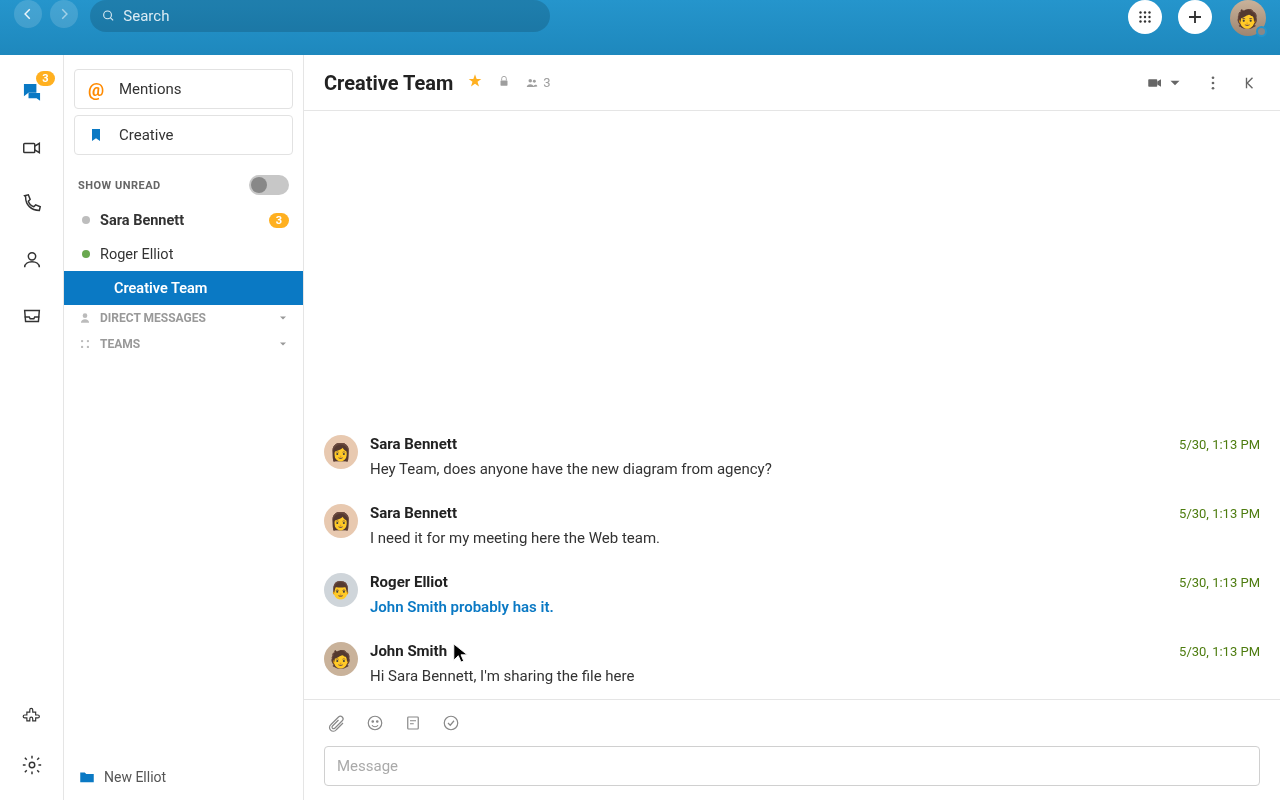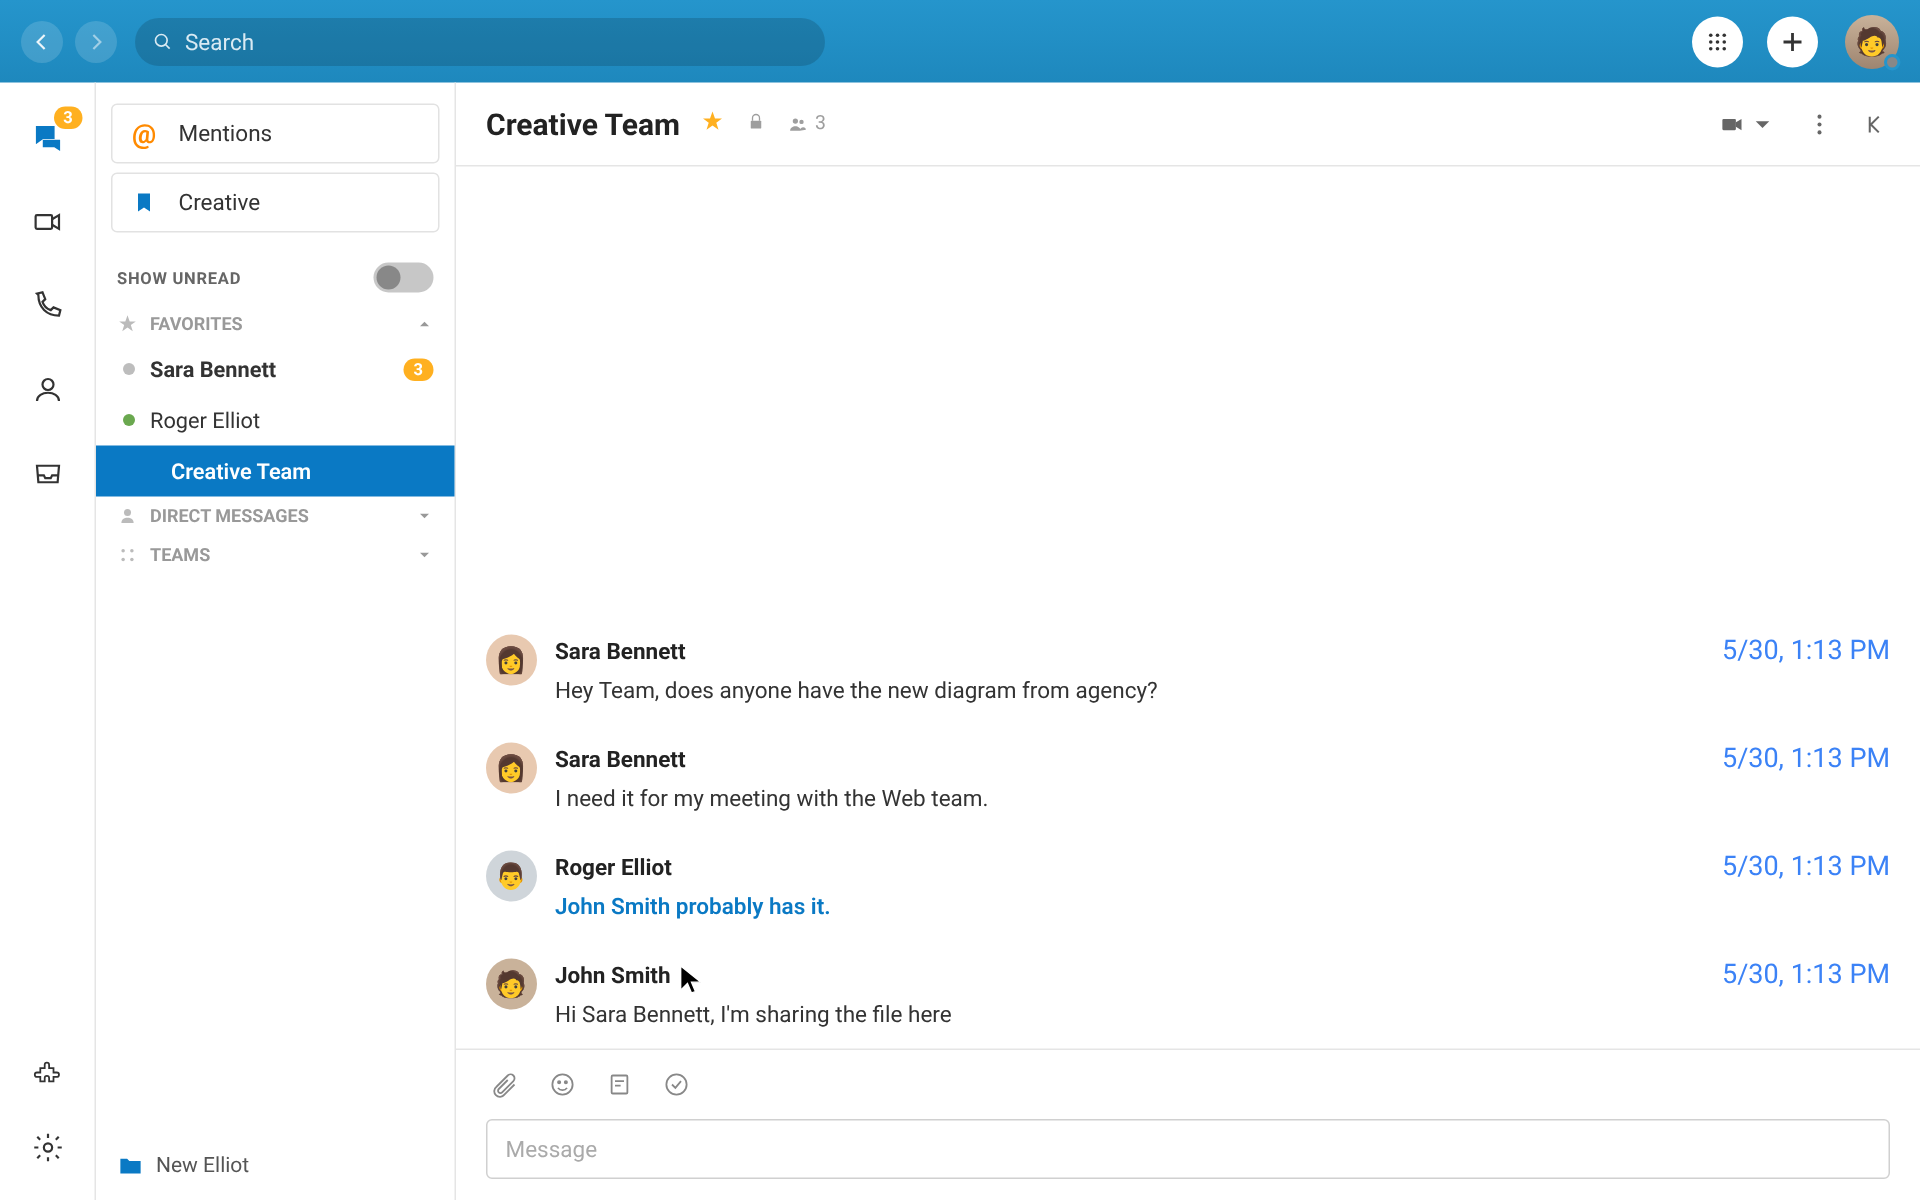--- a/index.html
+++ b/index.html
@@ -1,17 +1,17 @@
 <!DOCTYPE html>
 <html><head>
 <meta charset="utf-8">
 <style>
   * { box-sizing: border-box; margin: 0; padding: 0; font-family: -apple-system, BlinkMacSystemFont, "Segoe UI", Roboto, Helvetica, Arial, sans-serif; }
   html, body { height: 100%; width: 1280px; overflow: hidden; background: #fff; }
-  .topbar { height: 55px; background: linear-gradient(#2595cc, #1e88bd); display: flex; align-items: center; padding: 0 14px; gap: 8px; }
+  .topbar { height: 55px; background: linear-gradient(#2595cc, #1e88bd); display: flex; padding: 0 14px; gap: 8px; }
   .navbtn { width: 28px; height: 28px; border-radius: 50%; background: rgba(255,255,255,0.15); display: flex; align-items: center; justify-content: center; cursor: pointer; }
   .navbtn svg { width: 14px; height: 14px; fill: #fff; opacity: 0.9; }
   .navbtn.fwd svg { opacity: 0.5; }
   .searchbar { flex: 0 0 460px; height: 32px; background: rgba(0,0,0,0.15); border-radius: 16px; display: flex; align-items: center; padding: 0 12px; margin-left: 4px; }
   .searchbar svg { width: 14px; height: 14px; fill: #d9eaf3; margin-right: 8px; }
   .searchbar input { background: transparent; border: none; outline: none; color: #fff; font-size: 15px; width: 100%; }
   .searchbar input::placeholder { color: #d9eaf3; }
   .topbar .spacer { flex: 1; }
   .topicon { width: 34px; height: 34px; border-radius: 50%; background: #fff; display: flex; align-items: center; justify-content: center; cursor: pointer; margin-left: 8px; }
   .topicon svg { width: 18px; height: 18px; fill: #333; }
@@ -64,21 +64,21 @@
   .hactions { display:flex; align-items:center; gap:20px; color:#666;}
   .hactions .hicn { cursor:pointer; display:flex; align-items:center;}
   .hactions svg { width:18px; height:18px; fill:#666;}
 
   .messages { flex:1; overflow:auto; padding: 10px 20px 0 20px; display:flex; flex-direction:column; justify-content:flex-end;}
   .msg { display:flex; padding: 12px 0; }
   .msg .mavatar { width:34px; height:34px; border-radius:50%; margin-right:12px; flex-shrink:0; display:flex; align-items:center; justify-content:center; font-size:17px;}
   .msg .mbody { flex:1; }
   .msg .mhead { display:flex; align-items:baseline; }
   .msg .mauthor { font-weight:700; font-size:15px; color:#222;}
-  .msg .mtime { margin-left:auto; font-size:18px; color:#3b82f6;}
+  .msg .mtime { margin-left:auto; font-size:13px; color:#4d7c0f;}
   .msg .mtext { font-size:15px; color:#333; margin-top:6px; line-height:1.4;}
   .msg .mtext.link { color:#0a79c4; font-weight:600;}
 
   .composer { border-top: 1px solid #e5e5e5; padding: 10px 20px 14px 20px;}
   .ctoolbar { display:flex; gap:20px; padding: 4px 4px 10px 4px;}
   .ctoolbar .cicn { cursor:pointer; }
   .ctoolbar svg { width:18px; height:18px; fill:none; stroke:#888; stroke-width:1.6;}
   .cinput { width:100%; height:40px; border:1px solid #d0d0d0; border-radius:4px; padding:0 12px; font-size:15px; outline:none;}
   .cinput::placeholder { color:#aaa; }
 
@@ -191,29 +191,20 @@
             </svg>
           </span>
         <span>Creative</span>
       </div>
     </div>
     <div class="unreadrow">
       <span class="lbl">SHOW UNREAD</span>
       <div class="toggle">
           <div class="knob"></div>
         </div>
-    </div>
-    <div class="section">
-      <svg class="lead" viewBox="0 0 24 24">
-          <path d="M12 2l2.5 7h7l-5.7 4.2 2.2 7L12 16l-6 4.2 2.2-7L2.5 9h7z"></path>
-        </svg>
-      <span class="flex">FAVORITES</span>
-      <svg class="chev" viewBox="0 0 24 24">
-          <path d="M6 15l6-6 6 6"></path>
-        </svg>
     </div>
     <div id="favlist">
         <div class="convitem bold">
           <span class="presence" style="background:#bdbdbd"></span>
           <span class="cflex">Sara Bennett</span>
           <span class="cbadge">3</span>
         </div>
         <div class="convitem">
           <span class="presence" style="background:#6aa84f"></span>
           <span class="cflex">Roger Elliot</span>
@@ -311,21 +302,21 @@
             <div class="mtext">Hey Team, does anyone have the new diagram from agency?</div>
           </div>
         </div>
         <div class="msg">
           <div class="mavatar" style="background:#e8c9b0">👩</div>
           <div class="mbody">
             <div class="mhead">
               <span class="mauthor">Sara Bennett</span>
               <span class="mtime">5/30, 1:13 PM</span>
             </div>
-            <div class="mtext">I need it for my meeting with the Web team.</div>
+            <div class="mtext">I need it for my meeting here the Web team.</div>
           </div>
         </div>
         <div class="msg">
           <div class="mavatar" style="background:#cfd5da">👨</div>
           <div class="mbody">
             <div class="mhead">
               <span class="mauthor">Roger Elliot</span>
               <span class="mtime">5/30, 1:13 PM</span>
             </div>
             <div class="mtext link">John Smith probably has it.</div>

